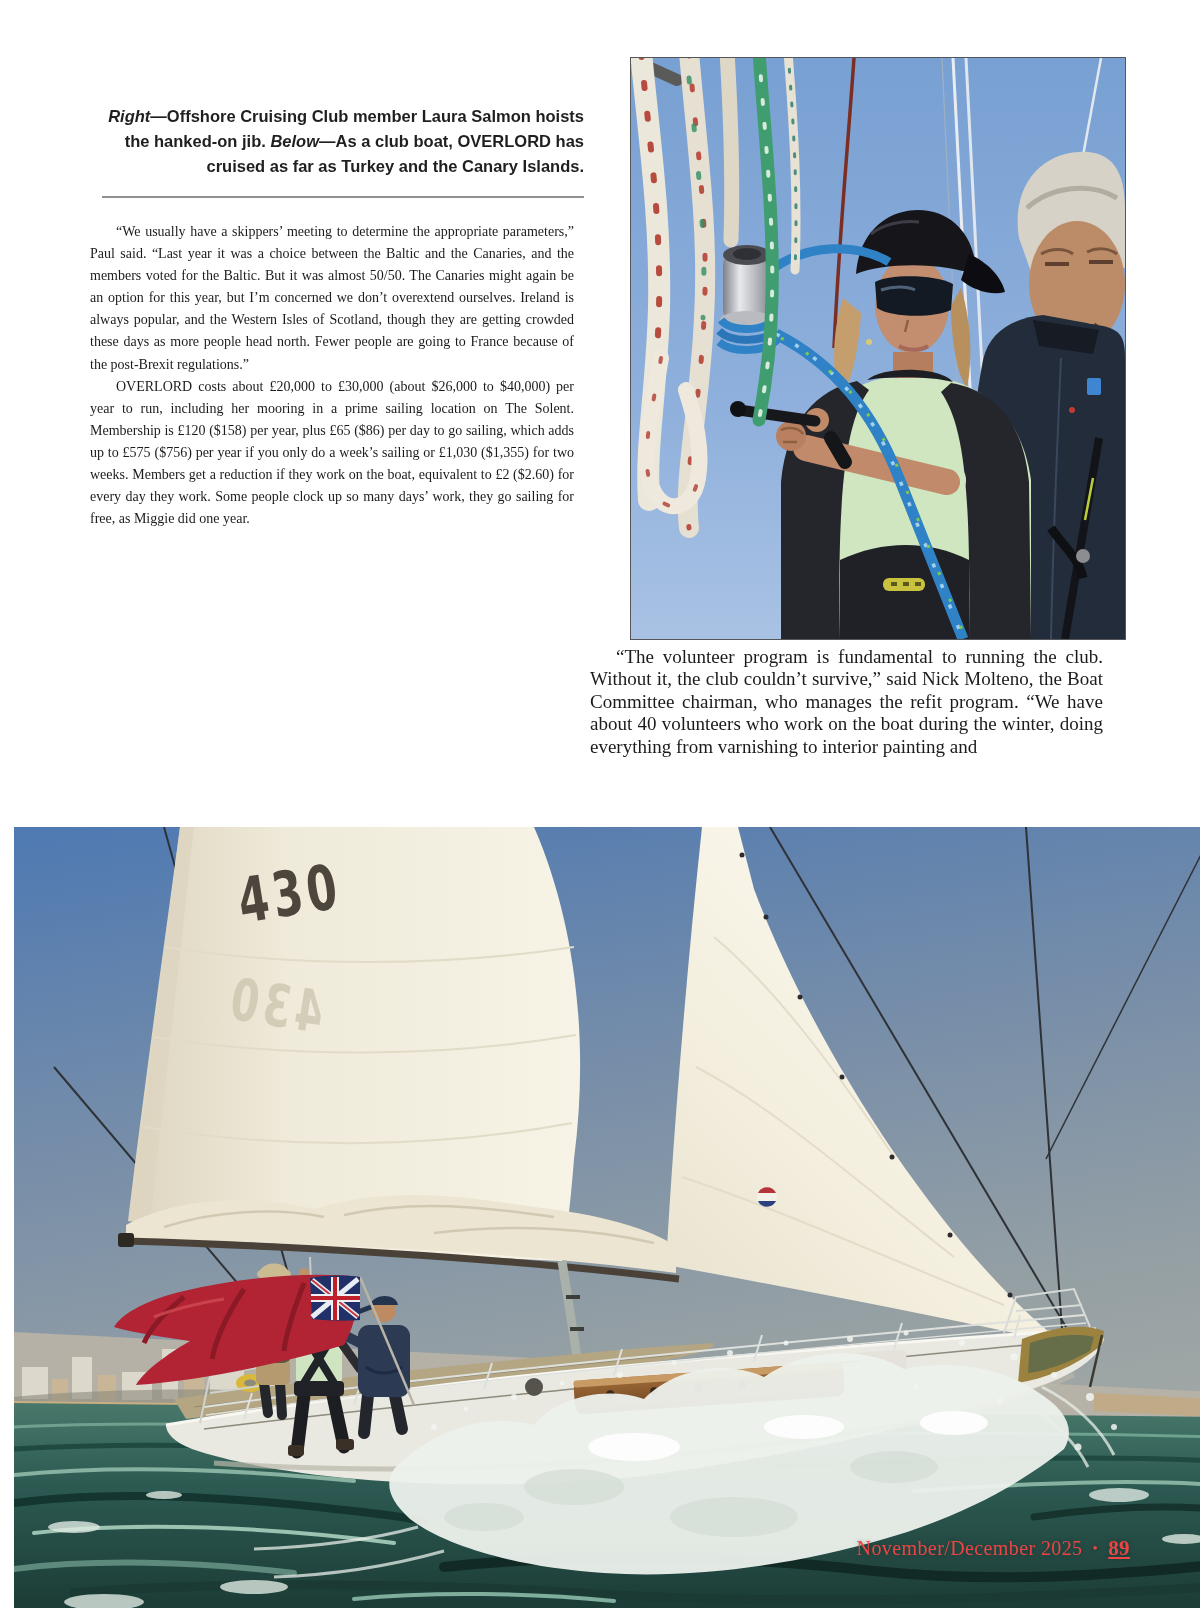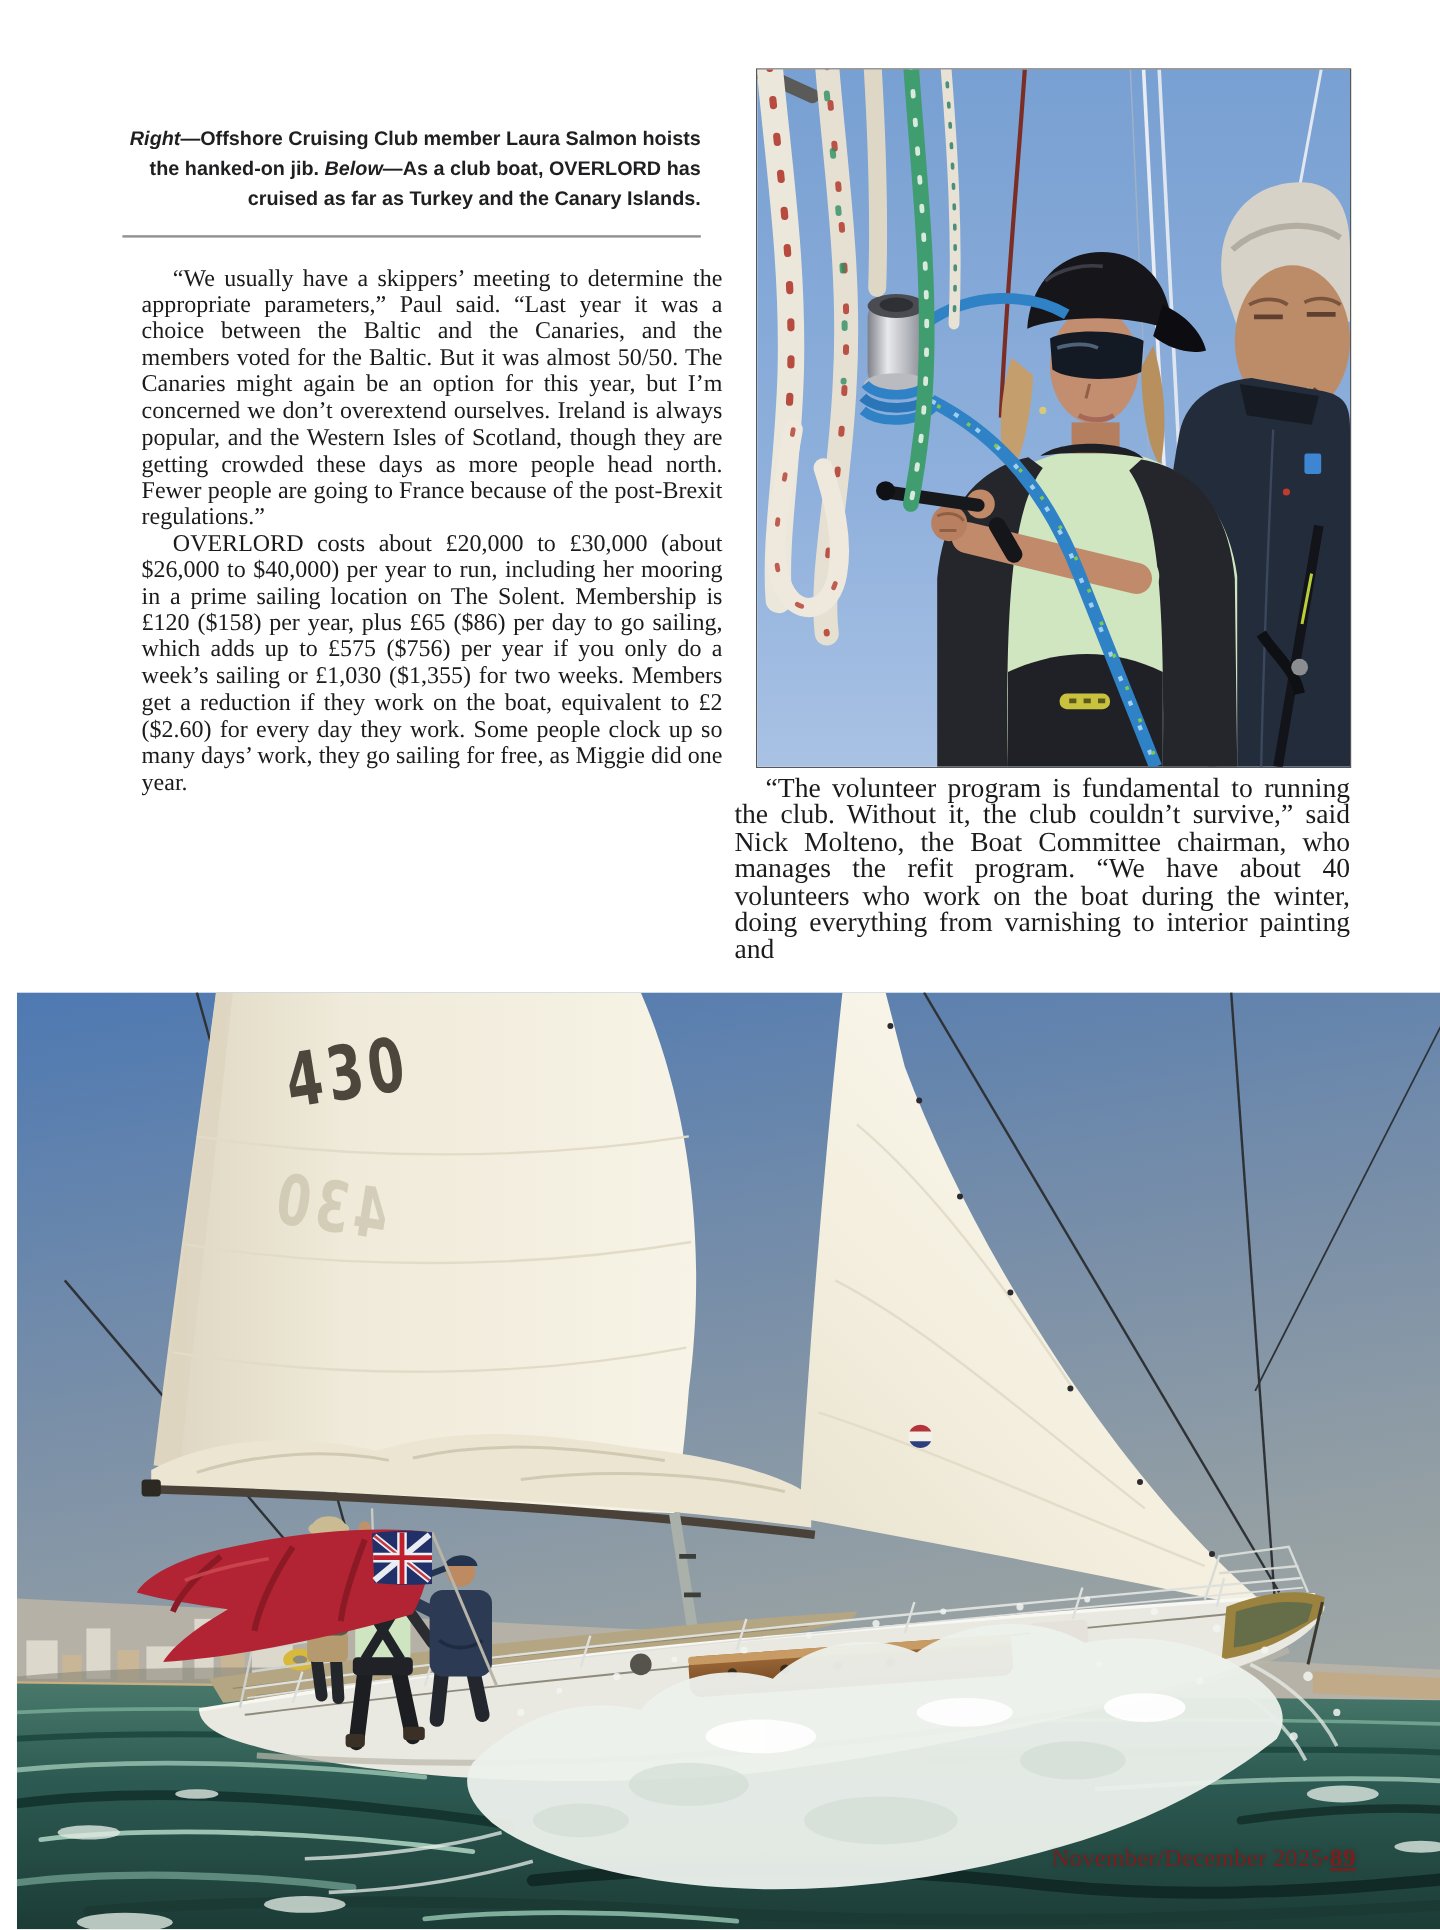--- a/index.html
+++ b/index.html
@@ -5,35 +5,35 @@
   html,body{margin:0;padding:0;background:#ffffff;}
   .page{position:relative;width:1200px;height:1608px;background:#ffffff;overflow:hidden;
         font-family:"Liberation Serif", serif;color:#1b1b1d;margin-left:14px;}
   
   .caption{position:absolute;left:88px;top:104px;width:482px;text-align:right;
            font-family:"Liberation Sans", sans-serif;font-weight:bold;
            font-size:16.5px;line-height:25px;color:#1f1f21;}
   .caption .lead{font-style:italic;}
   .cap-rule{position:absolute;left:88px;top:196px;width:482px;height:2px;background:#8f9091;}
   
-  .col-left{position:absolute;left:104px;top:221px;width:484px;
-            font-size:20px;line-height:22.1px;text-align:justify;}
-  .col-right{position:absolute;left:598px;top:646px;width:513px;
-             font-size:23px;line-height:22.4px;text-align:justify;}
+  .col-left{position:absolute;left:76px;top:221px;width:484px;
+            font-size:14px;line-height:22.1px;text-align:justify;}
+  .col-right{position:absolute;left:576px;top:646px;width:513px;
+             font-size:19px;line-height:22.4px;text-align:justify;}
   .col-left p,.col-right p{margin:0;text-indent:26px;}
   
   .photo-top{position:absolute;left:616px;top:57px;width:494px;height:581px;
              border:1px solid #54565a;box-sizing:content-box;}
   .photo-top svg{display:block;}
   .photo-bottom{position:absolute;left:0;top:827px;width:1200px;height:781px;}
   .photo-bottom svg{display:block;}
   
-  .folio{position:absolute;top:1536px;right:84px;color:#7f1d1d;
+  .folio{position:absolute;top:1536px;right:84px;color:#ef4444;
          font-family:"Liberation Serif", serif;font-size:20px;letter-spacing:.4px;
-         display:flex;align-items:baseline;text-shadow:0 0 4px rgba(0,40,35,.35);}
+         display:flex;align-items:baseline;gap:10px;text-shadow:0 0 4px rgba(0,40,35,.35);}
   .folio .pageno{font-weight:bold;font-size:21px;text-decoration:underline;}
   .folio .sep{font-size:15px;position:relative;top:-2px;}
 </style>
 </head>
 <body>
 
 <div class="page">
 
   <div class="caption">
     <span class="lead">Right</span><span>—Offshore Cruising Club member Laura Salmon hoists the hanked-on jib. </span><span class="lead">Below</span><span>—As a club boat, OVERLORD has cruised as far as Turkey and the Canary Islands.</span>

